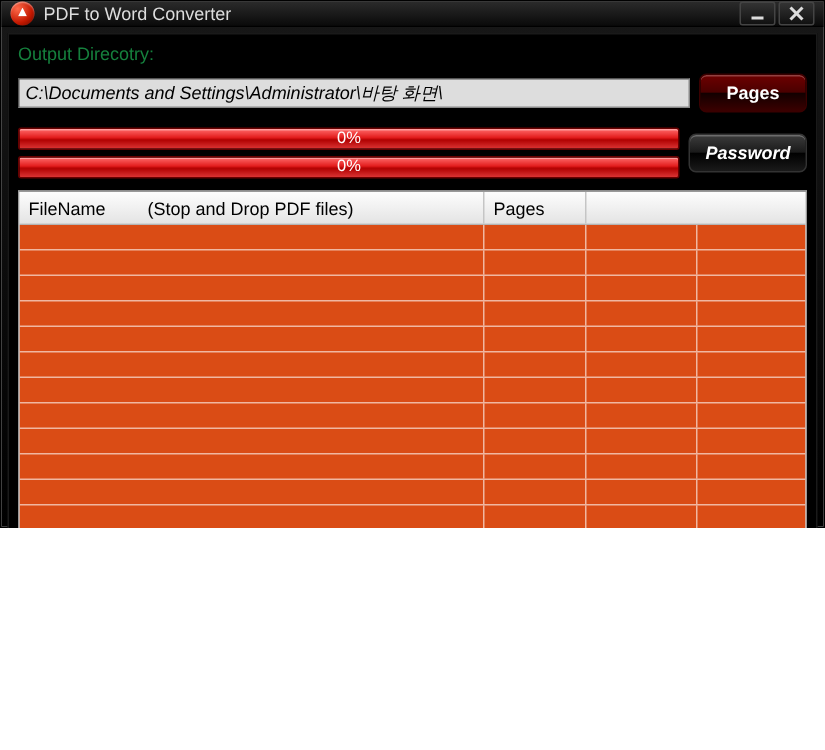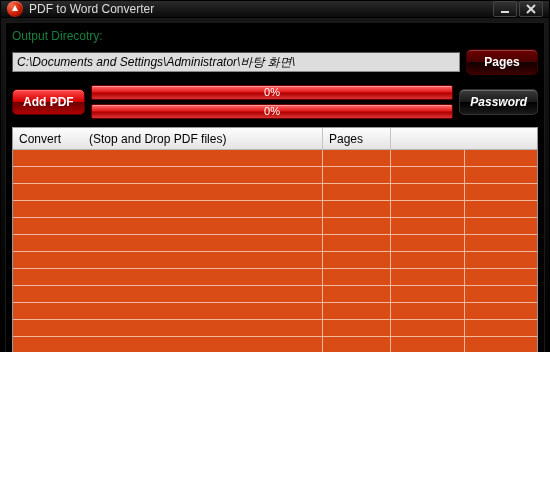--- a/index.html
+++ b/index.html
@@ -118,36 +118,35 @@
   </div>
 
   <div class="content">
     <div class="outdir-label">Output Direcotry:</div>
     <div class="row">
       <input class="dir-input" value="C:\Documents and Settings\Administrator\바탕 화면\" style="">
       <div class="btn">Pages</div>
     </div>
 
     <div class="row" style="margin-top:6px">
-      <div class="btn btn-red">Add PDF</div>
       <div class="progress-col">
         <div class="progress">
             <span>0%</span>
           </div>
         <div class="progress">
             <span>0%</span>
           </div>
       </div>
       <div class="btn btn-convert">Password</div>
     </div>
 
     <div class="table-wrap">
       <div class="thead">
         <div class="th fn">
-          <span>Convert</span>
+          <span>FileName</span>
           <span class="hint">(Stop and Drop PDF files)</span>
         </div>
         <div class="th pg">Pages</div>
       </div>
       <div class="tbody" id="tbody">
           <div class="trow">
             <div class="tcell fn"></div>
             <div class="tcell pg"></div>
             <div class="tcell pw"></div>
             <div class="tcell st"></div>

